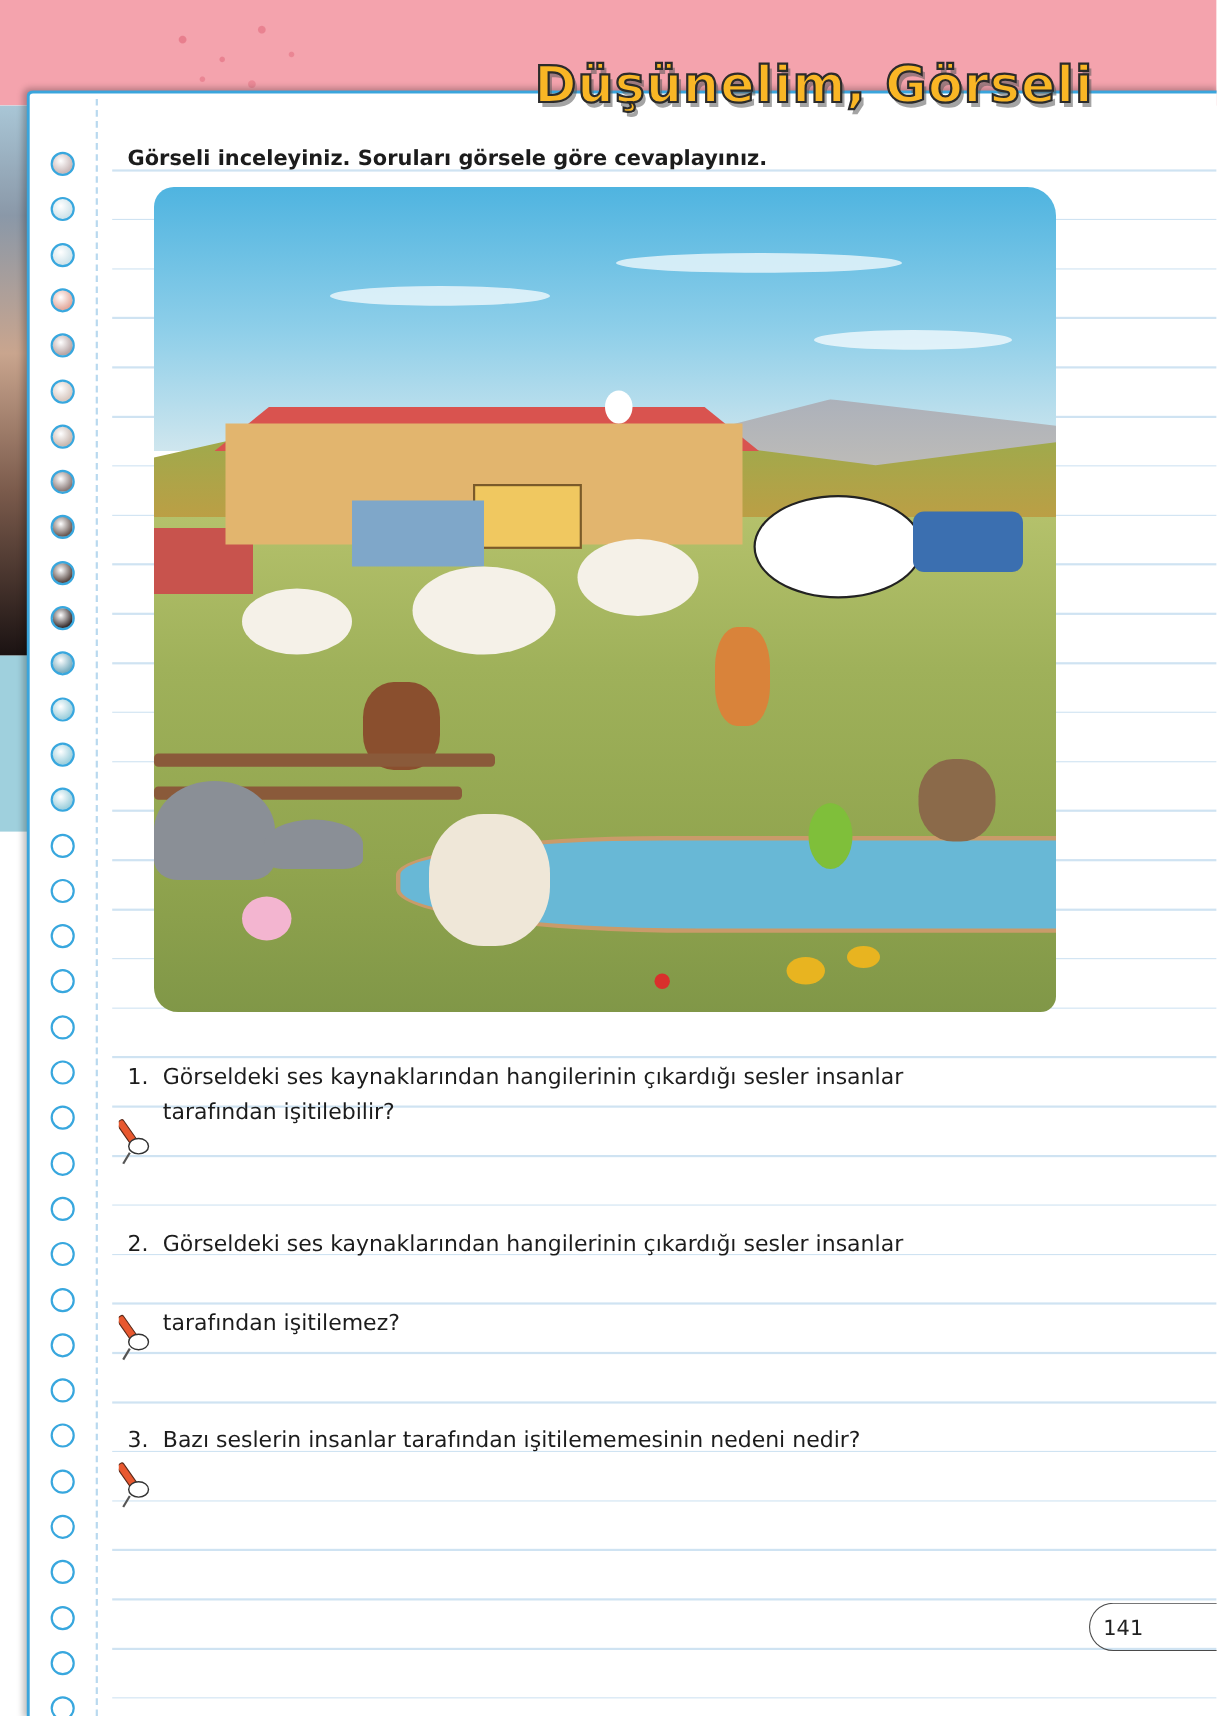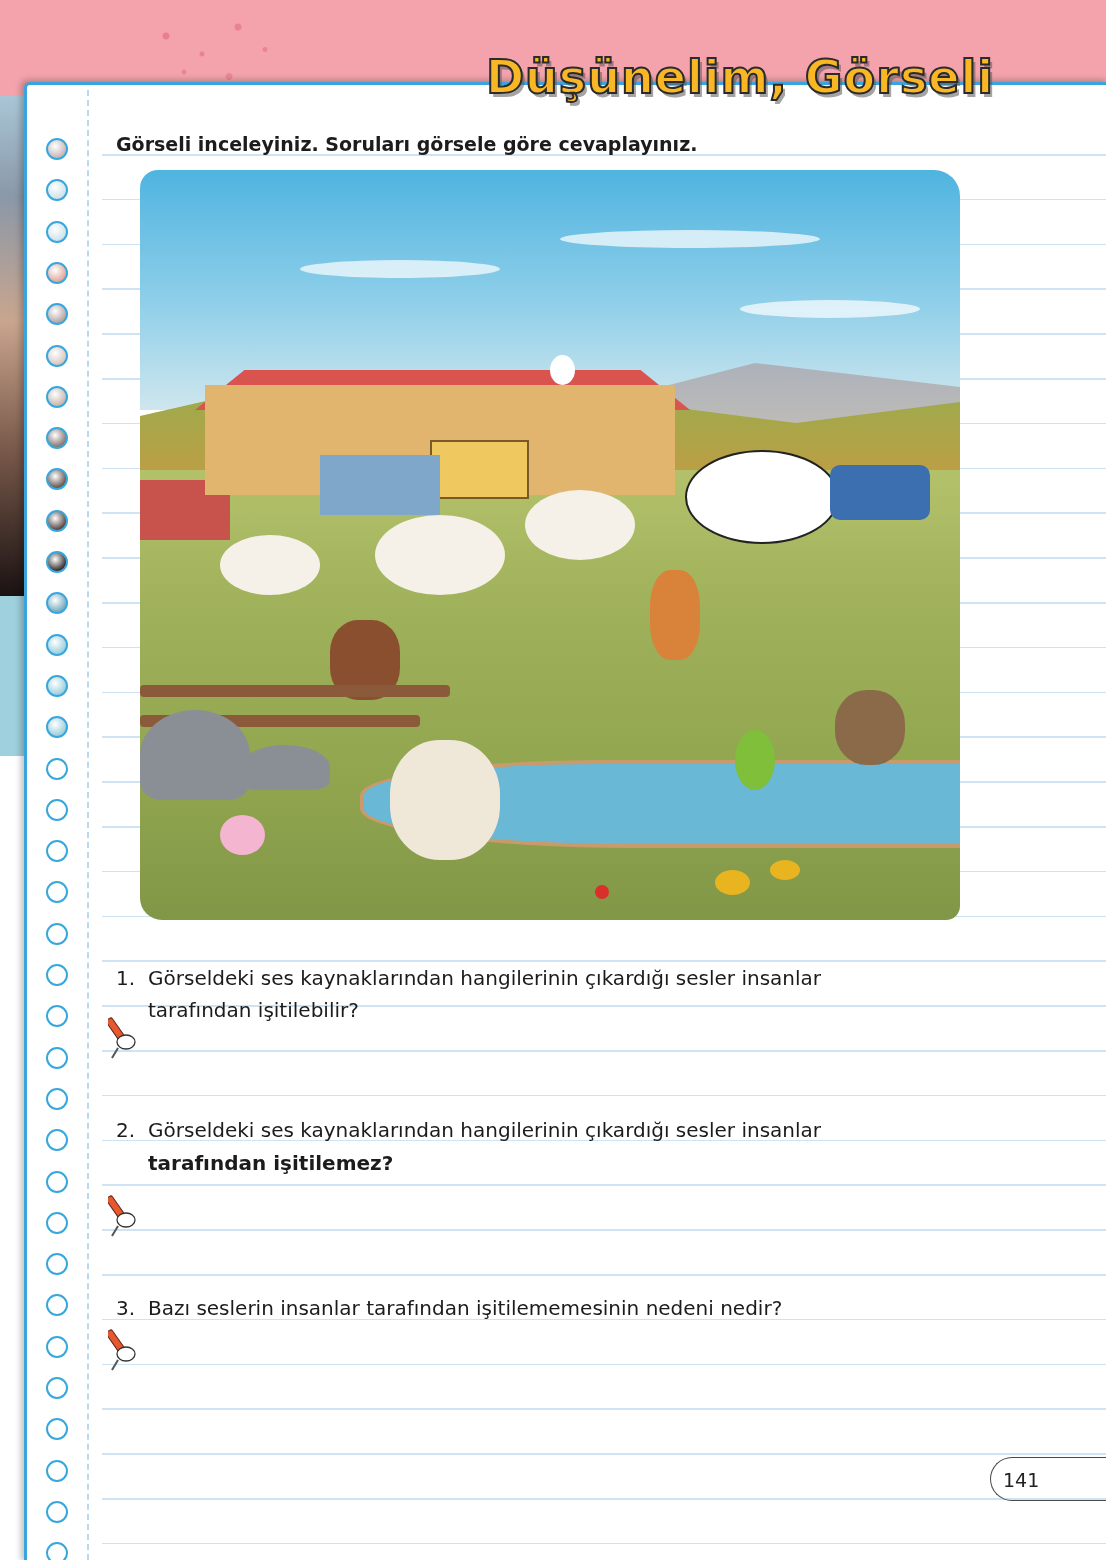--- a/index.html
+++ b/index.html
@@ -230,21 +230,21 @@
 <div class="q-cont" style="top:998px;">tarafından işitilebilir?</div>
 <svg class="pencil" style="top:1012px;" viewBox="0 0 36 48">
   <rect x="6" y="4" width="7" height="34" rx="2" transform="rotate(-35 10 20)" fill="#e8582f" stroke="#5a2a1a" stroke-width="1"></rect>
   <ellipse cx="18" cy="30" rx="9" ry="7" fill="#fff" stroke="#333" stroke-width="1.3"></ellipse>
   <path d="M10 36 L4 46" stroke="#555" stroke-width="2"></path>
 </svg>
 
 <div class="q" style="top:1120px;">
   <span class="num">2.</span><span>Görseldeki ses kaynaklarından hangilerinin çıkardığı sesler insanlar</span>
 </div>
-<div class="q-cont" style="top:1151px;font-weight:bold;">tarafından işitilemez?</div>
+<div class="q-cont" style="top:1190px;">tarafından işitilemez?</div>
 <svg class="pencil" style="top:1190px;" viewBox="0 0 36 48">
   <rect x="6" y="4" width="7" height="34" rx="2" transform="rotate(-35 10 20)" fill="#e8582f" stroke="#5a2a1a" stroke-width="1"></rect>
   <ellipse cx="18" cy="30" rx="9" ry="7" fill="#fff" stroke="#333" stroke-width="1.3"></ellipse>
   <path d="M10 36 L4 46" stroke="#555" stroke-width="2"></path>
 </svg>
 
 <div class="q" style="top:1298px;">
   <span class="num">3.</span><span>Bazı seslerin insanlar tarafından işitilememesinin nedeni nedir?</span>
 </div>
 <svg class="pencil" style="top:1324px;" viewBox="0 0 36 48">

